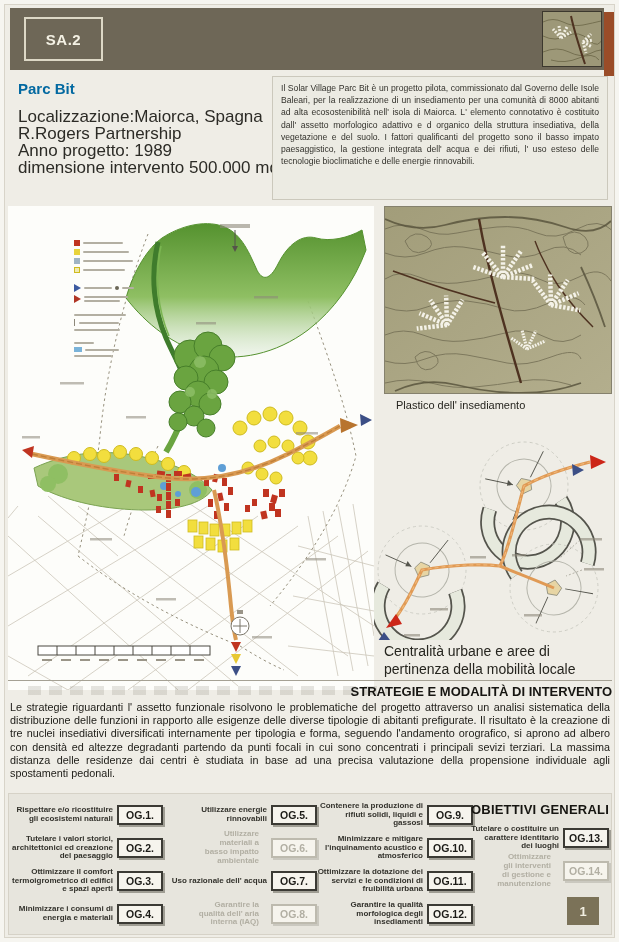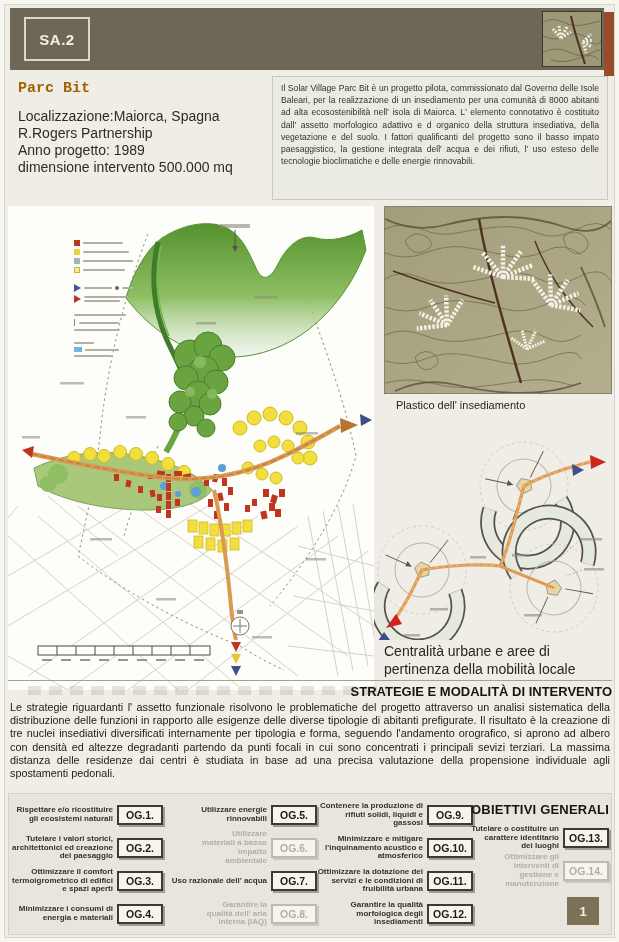--- a/index.html
+++ b/index.html
@@ -4,31 +4,31 @@
 <style>
   html,body{margin:0;padding:0;background:#ffffff;}
   *{box-sizing:border-box;}
   .page{position:relative;width:619px;height:942px;background:#f6f5f0;
         font-family:"Liberation Sans",sans-serif;color:#26251f;overflow:hidden;}
   .sheet{position:absolute;left:4px;top:4px;width:611px;height:934px;
          background:#efede6;border:1px solid #d8d4c9;}
 
   
   .header{position:absolute;left:10px;top:8px;width:594px;height:62px;background:#6e6757;}
-  .code-box{position:absolute;left:14px;top:9px;width:66px;height:44px;border:2px solid #ddd8c6;
+  .code-box{position:absolute;left:14px;top:9px;width:79px;height:44px;border:2px solid #ddd8c6;
             display:flex;align-items:center;justify-content:center;
             font-size:15px;font-weight:bold;color:#f4f1e4;letter-spacing:.5px;}
   .hdr-title{position:absolute;left:114px;top:0;height:62px;display:flex;align-items:center;
              font-size:17px;font-weight:bold;font-style:italic;color:#f2efe6;letter-spacing:.2px;}
   .hdr-thumb{position:absolute;left:532px;top:3px;width:60px;height:56px;border:1px solid #3c382e;overflow:hidden;}
   .rust-strip{position:absolute;left:604px;top:12px;width:10px;height:64px;background:#9a4c28;}
 
   
-  .parc-title{position:absolute;left:18px;top:80px;font-size:15px;font-weight:bold;color:#a16207;font-family:Liberation Mono, monospace;}
-  .details{position:absolute;left:18px;top:108px;font-size:14px;line-height:17px;color:#2c2b26;}
+  .parc-title{position:absolute;left:18px;top:80px;font-size:15px;font-weight:bold;color:#0369a1;}
+  .details{position:absolute;left:18px;top:108px;font-size:17px;line-height:17px;color:#2c2b26;}
   .desc-box{position:absolute;left:272px;top:76px;width:336px;height:124px;background:#ecebe3;
             border:1px solid #cbc8bc;padding:5px 8px;}
   .desc-box p{margin:0;font-size:8.6px;line-height:1.42;text-align:justify;color:#33322c;}
 
   
   .map-title{position:absolute;left:16px;top:212px;font-size:12.5px;font-weight:bold;color:#22211c;}
   .map{position:absolute;left:8px;top:206px;width:366px;height:484px;background:#fdfdfa;}
   .map svg{position:absolute;left:0;top:0;}
   .legend{position:absolute;left:66px;top:34px;width:116px;}
   .lg-row{display:flex;align-items:center;gap:3px;margin-bottom:3px;}
@@ -62,21 +62,21 @@
   .col1{left:2px;width:152px;}
   .col2{left:156px;width:152px;}
   .col3{left:308px;width:156px;}
   .col4{left:462px;top:4px;width:138px;}
   .og-row{display:flex;align-items:center;justify-content:flex-end;gap:4px;height:30px;margin-bottom:3px;}
   .og-label{flex:1;text-align:right;font-size:8px;line-height:1.12;color:#33322c;font-weight:bold;}
   .og-box{width:46px;height:20px;border:2px solid #3b3a34;background:#f6f4ed;
           display:flex;align-items:center;justify-content:center;flex:0 0 auto;
           font-size:10.5px;font-weight:bold;color:#1c1b17;box-shadow:2px 2px 0 rgba(70,68,58,.45);}
   .og-row.off .og-label{color:#b2afa3;padding-left:33px;}
-  .og-row.off .og-box{border-color:#bdbaae;color:#b2afa3;box-shadow:2px 2px 0 rgba(150,147,136,.35);}
+  .og-row.off .og-box{border-color:#bdbaae;color:#b2afa3;box-shadow:2px 2px 0 rgba(150,147,136,.35);margin-left:8px;}
   .obj-heading{font-size:13px;font-weight:bold;color:#161511;margin:4px 0 6px 0;letter-spacing:.2px;}
   .page-num{position:absolute;right:12px;bottom:9px;width:32px;height:28px;background:#7b7258;
             display:flex;align-items:center;justify-content:center;color:#f1eee1;
             font-size:13px;font-weight:bold;}
 </style>
 </head>
 <body>
 
 <div class="page">
   <div class="sheet"></div>

